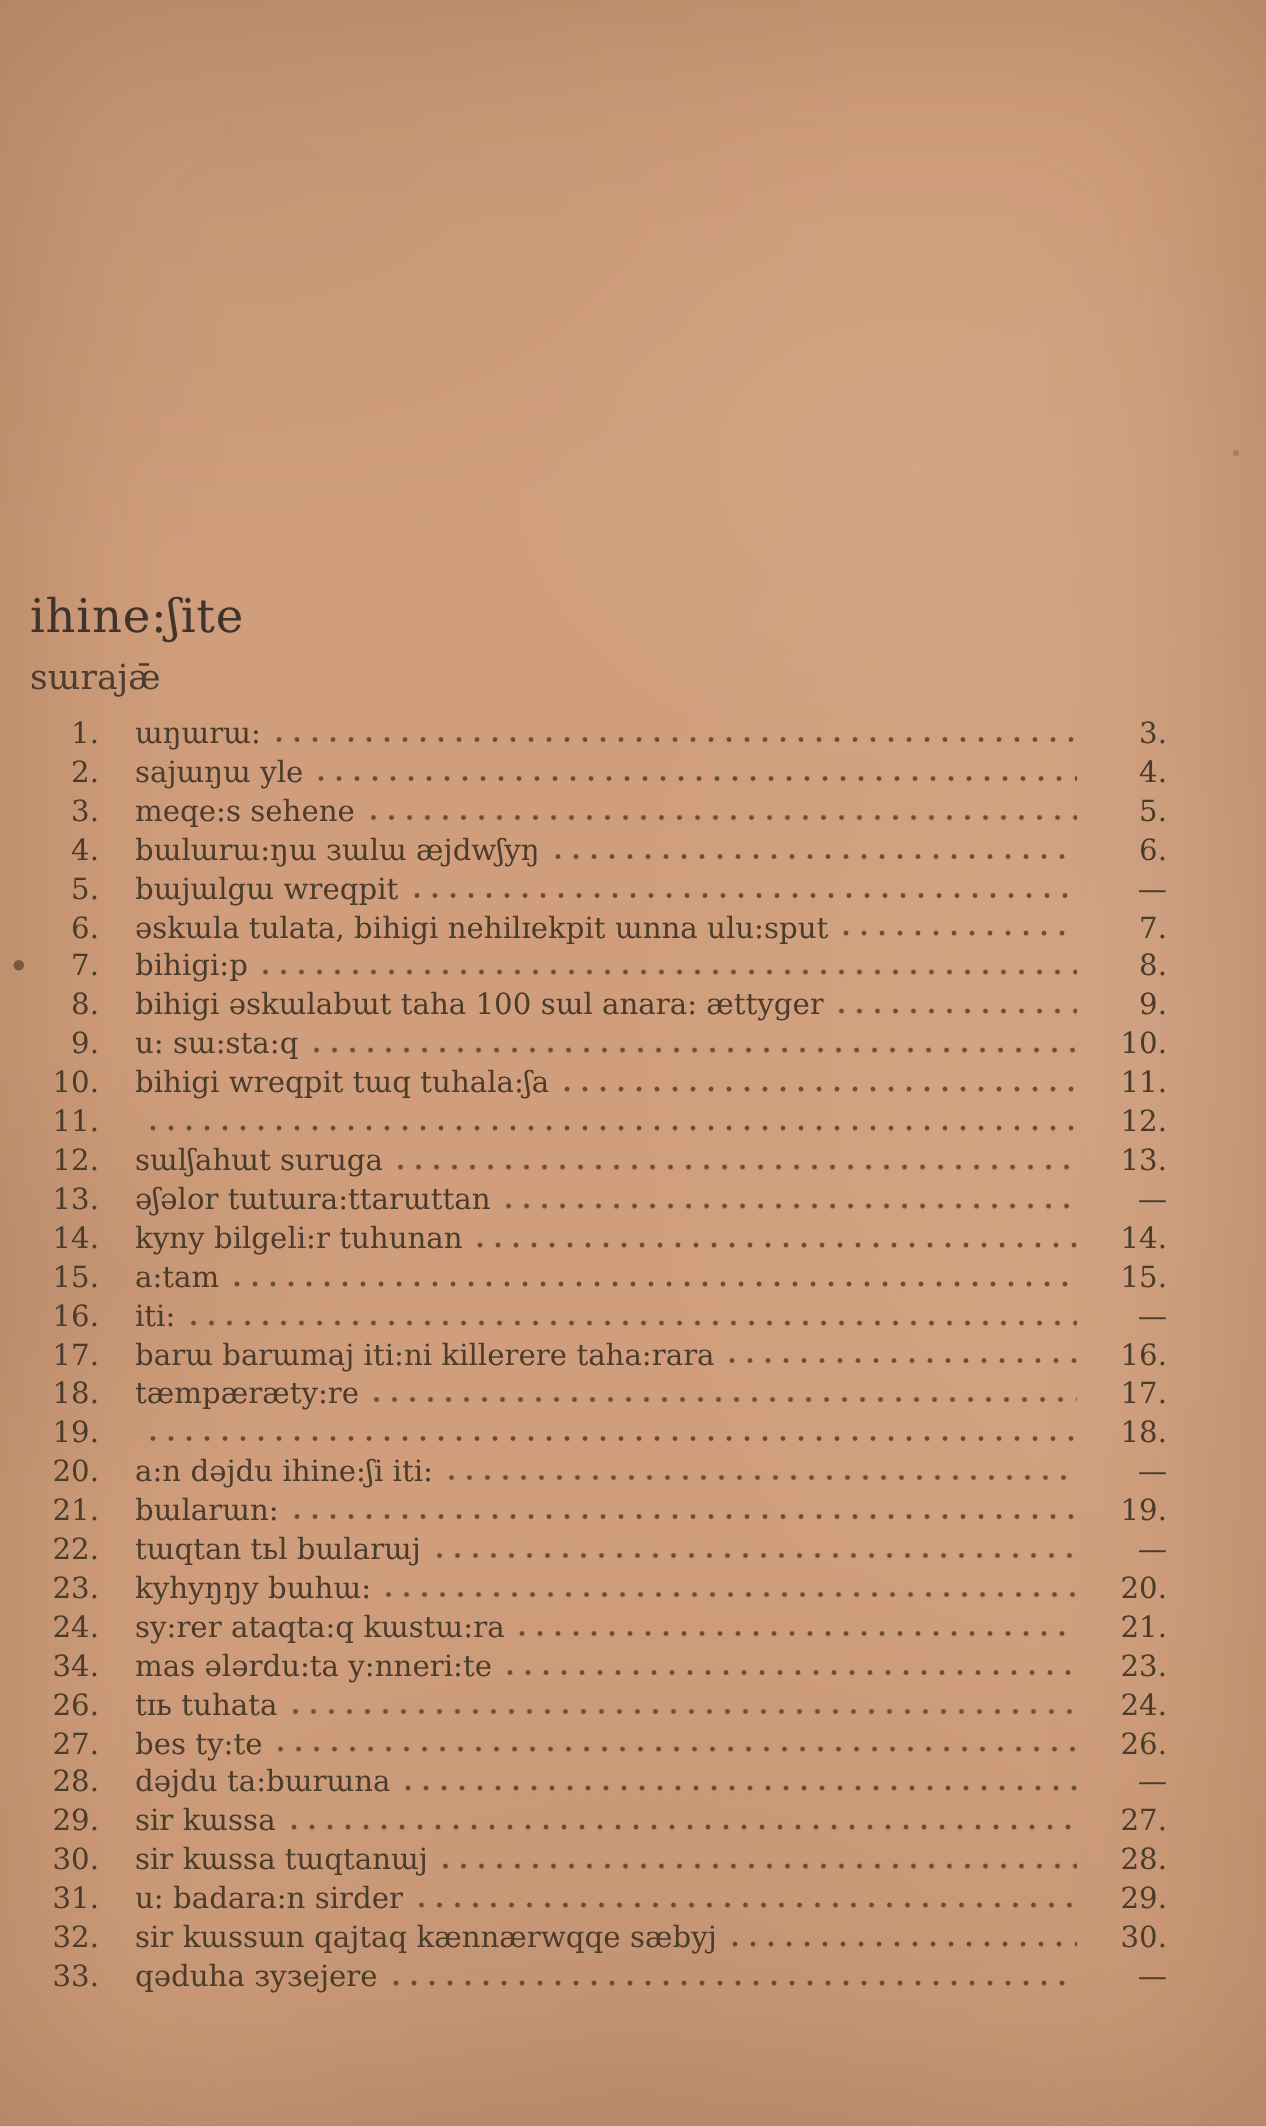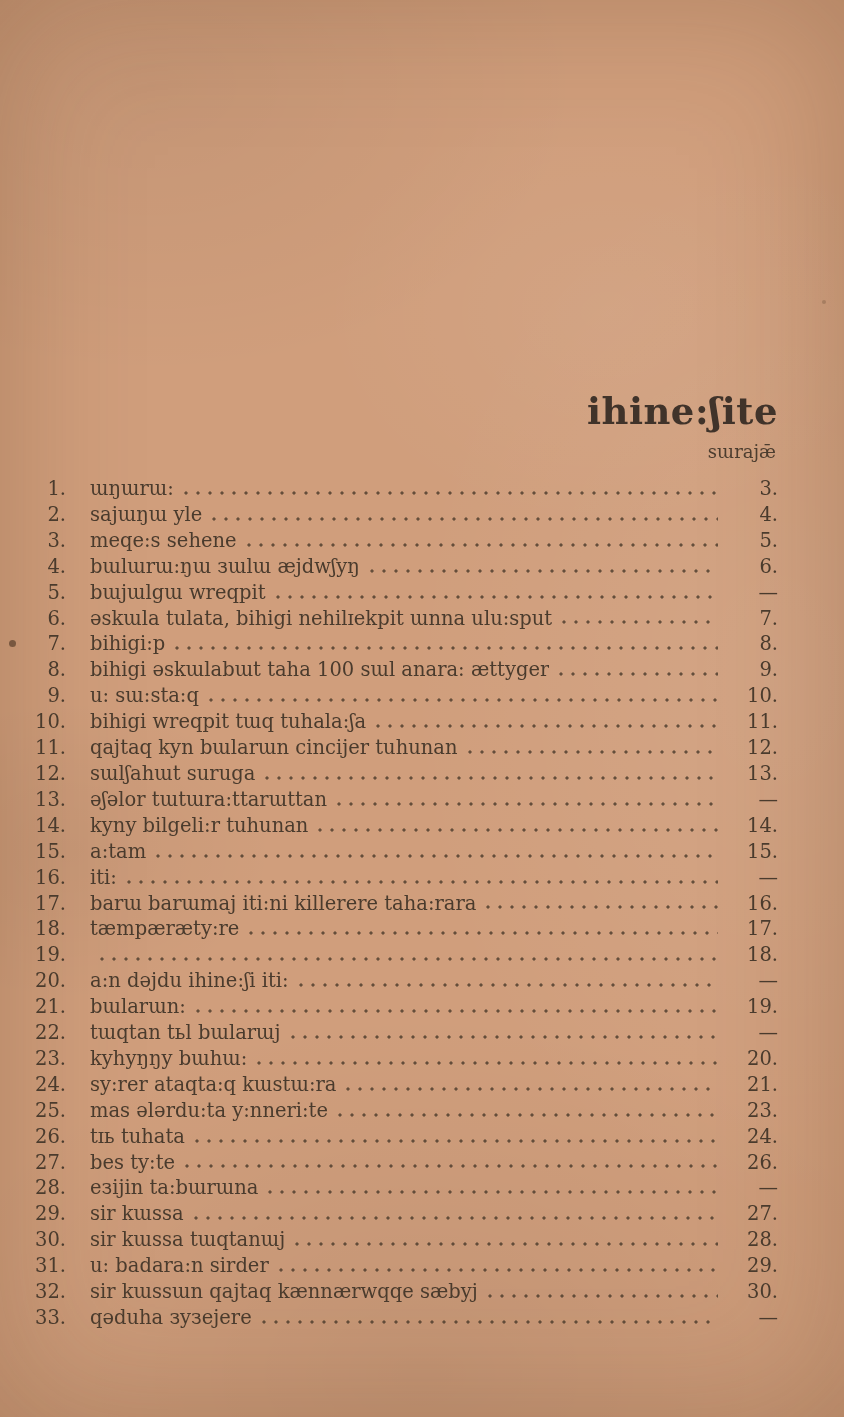--- a/index.html
+++ b/index.html
@@ -20,30 +20,29 @@
       radial-gradient(ellipse 300px 220px at 8% 60%, rgba(0,0,0,0.04), transparent 70%);
     box-shadow: inset 0 0 140px rgba(92,56,30,0.28);
   }
   .speck{position:absolute;border-radius:50%;background:rgba(60,40,25,0.55);}
   .content{
     position:absolute;
     left:20px; right:66px; top:390px;
   }
   .title{
     margin:0 0 8px 0;
-    text-align:right;
-    font-size:37px;
+    text-align:left;
+    font-size:31px;
     line-height:42px;
-    font-weight:bold;
+    font-weight:normal;
     letter-spacing:0.5px;
     color:#40332a;
   }
   .col-header{
-    text-align:right;
-    font-size:18px;
+    font-size:23px;
     line-height:24px;
     margin:0 2px 12px 0;
     color:#4c3d2f;
   }
   .toc{font-size:19.5px;}
   .row{
     display:flex;
     align-items:baseline;
     line-height:25.9px;
     white-space:nowrap;
@@ -145,21 +144,20 @@
 
   <div class="row">
     <span class="num">10.</span>
     <span class="txt">bihigi wreqpit tɯq tuhala:ʃa</span>
     <span class="dots"></span>
     <span class="pg">11.</span>
   </div>
 
   <div class="row">
     <span class="num">11.</span>
-    <span class="txt">qajtaq kyn bɯlarɯn cincijer tuhunan</span>
     <span class="dots"></span>
     <span class="pg">12.</span>
   </div>
 
   <div class="row">
     <span class="num">12.</span>
     <span class="txt">sɯlʃahɯt suruga</span>
     <span class="dots"></span>
     <span class="pg">13.</span>
   </div>
@@ -241,21 +239,21 @@
   </div>
 
   <div class="row">
     <span class="num">24.</span>
     <span class="txt">sy:rer ataqta:q kɯstɯ:ra</span>
     <span class="dots"></span>
     <span class="pg">21.</span>
   </div>
 
   <div class="row">
-    <span class="num">25.</span>
+    <span class="num">34.</span>
     <span class="txt">mas ələrdu:ta y:nneri:te</span>
     <span class="dots"></span>
     <span class="pg">23.</span>
   </div>
 
   <div class="row">
     <span class="num">26.</span>
     <span class="txt">tɪь tuhata</span>
     <span class="dots"></span>
     <span class="pg">24.</span>
@@ -263,21 +261,21 @@
 
   <div class="row">
     <span class="num">27.</span>
     <span class="txt">bes ty:te</span>
     <span class="dots"></span>
     <span class="pg">26.</span>
   </div>
 
   <div class="row">
     <span class="num">28.</span>
-    <span class="txt">eзijin ta:bɯrɯna</span>
+    <span class="txt">dəjdu ta:bɯrɯna</span>
     <span class="dots"></span>
     <span class="pg">—</span>
   </div>
 
   <div class="row">
     <span class="num">29.</span>
     <span class="txt">sir kɯssa</span>
     <span class="dots"></span>
     <span class="pg">27.</span>
   </div>

